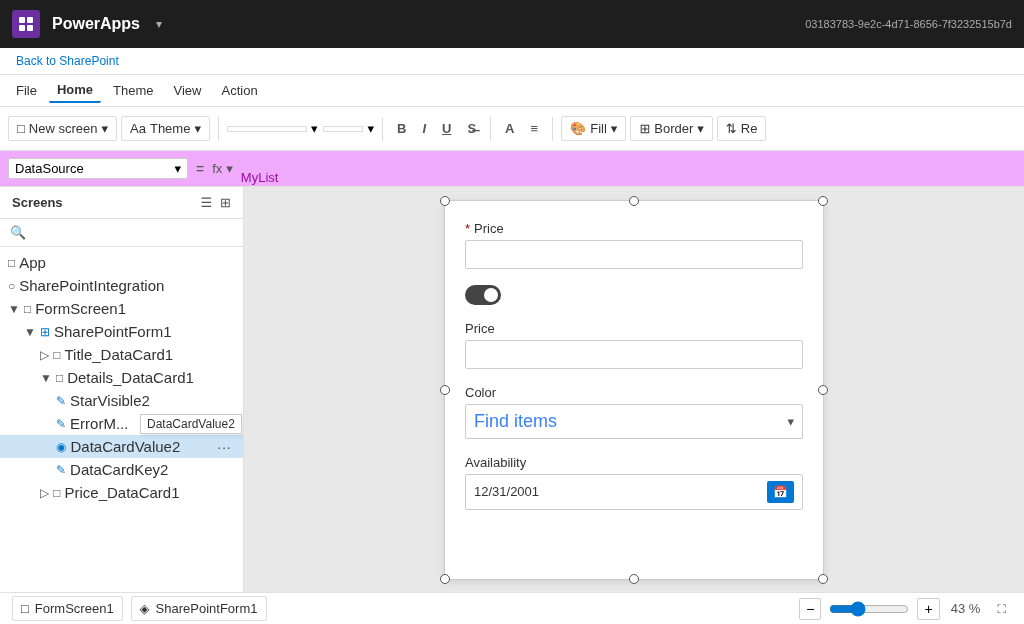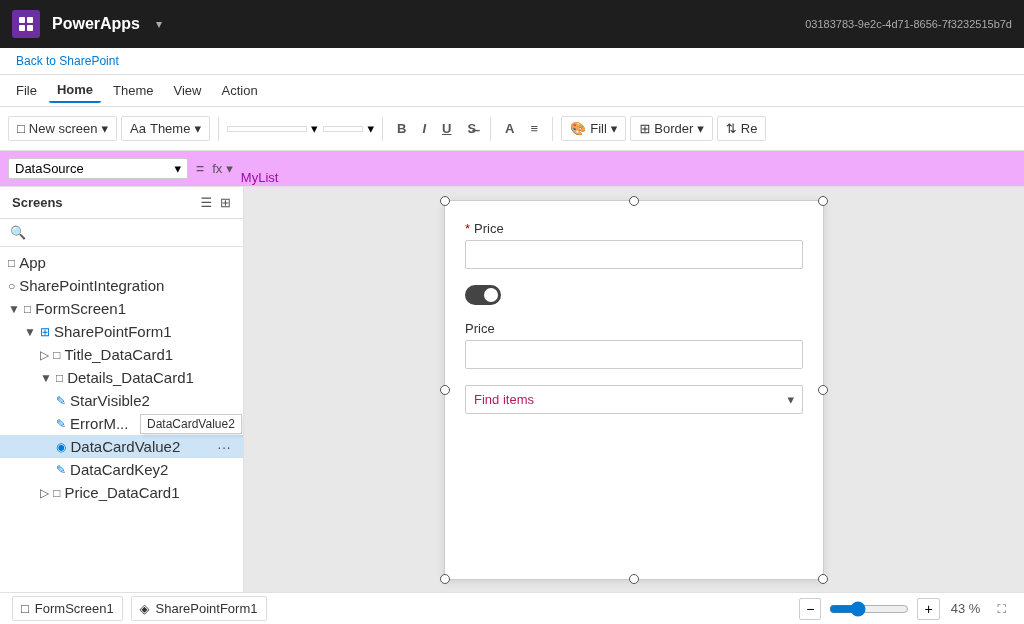--- a/index.html
+++ b/index.html
@@ -245,21 +245,21 @@
     }
     .form-dropdown {
       width: 100%;
       border: 1px solid #ccc;
       border-radius: 2px;
       padding: 6px 8px;
       display: flex; align-items: center; justify-content: space-between;
       background: white;
       cursor: pointer;
     }
-    .dropdown-text { font-size: 13px; color: #be185d; }
+    .dropdown-text { font-size: 18px; color: #3b82f6; }
     .dropdown-arrow { color: #555; }
     .date-field {
       width: 100%;
       border: 1px solid #ccc;
       border-radius: 2px;
       padding: 6px 8px;
       display: flex; align-items: center; justify-content: space-between;
       background: white;
     }
     .date-text { font-size: 13px; color: #333; }
@@ -520,26 +520,38 @@
       </div>
 
       <div class="form-field">
         <div class="form-label">
           <span>Price</span>
         </div>
         <input class="form-input" type="text" style="">
       </div>
 
       <div class="form-field">
+        <div class="form-label">
+          <span>Color</span>
+        </div>
         <div class="form-dropdown">
           <span class="dropdown-text">Find items</span>
           <span class="dropdown-arrow">▾</span>
         </div>
       </div>
 
+      <div class="form-field">
+        <div class="form-label">
+          <span>Availability</span>
+        </div>
+        <div class="date-field">
+          <span class="date-text">12/31/2001</span>
+          <button class="date-icon-btn">📅</button>
+        </div>
+      </div>
 
     </div>
   </div>
 
 </div>
 
 <div class="bottom-bar">
   <div class="screen-tab">
     <span>□</span>
     <span>FormScreen1</span>

